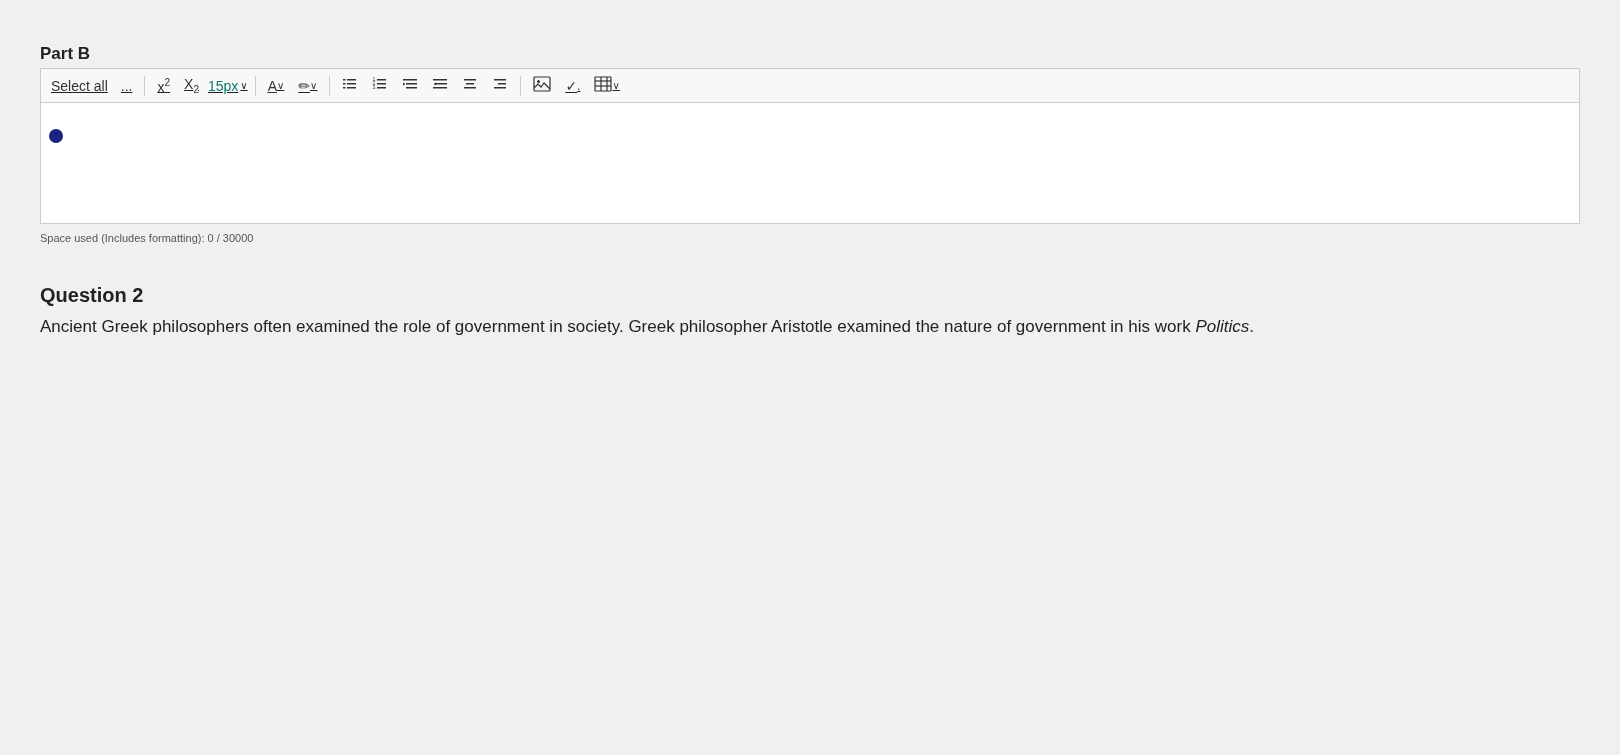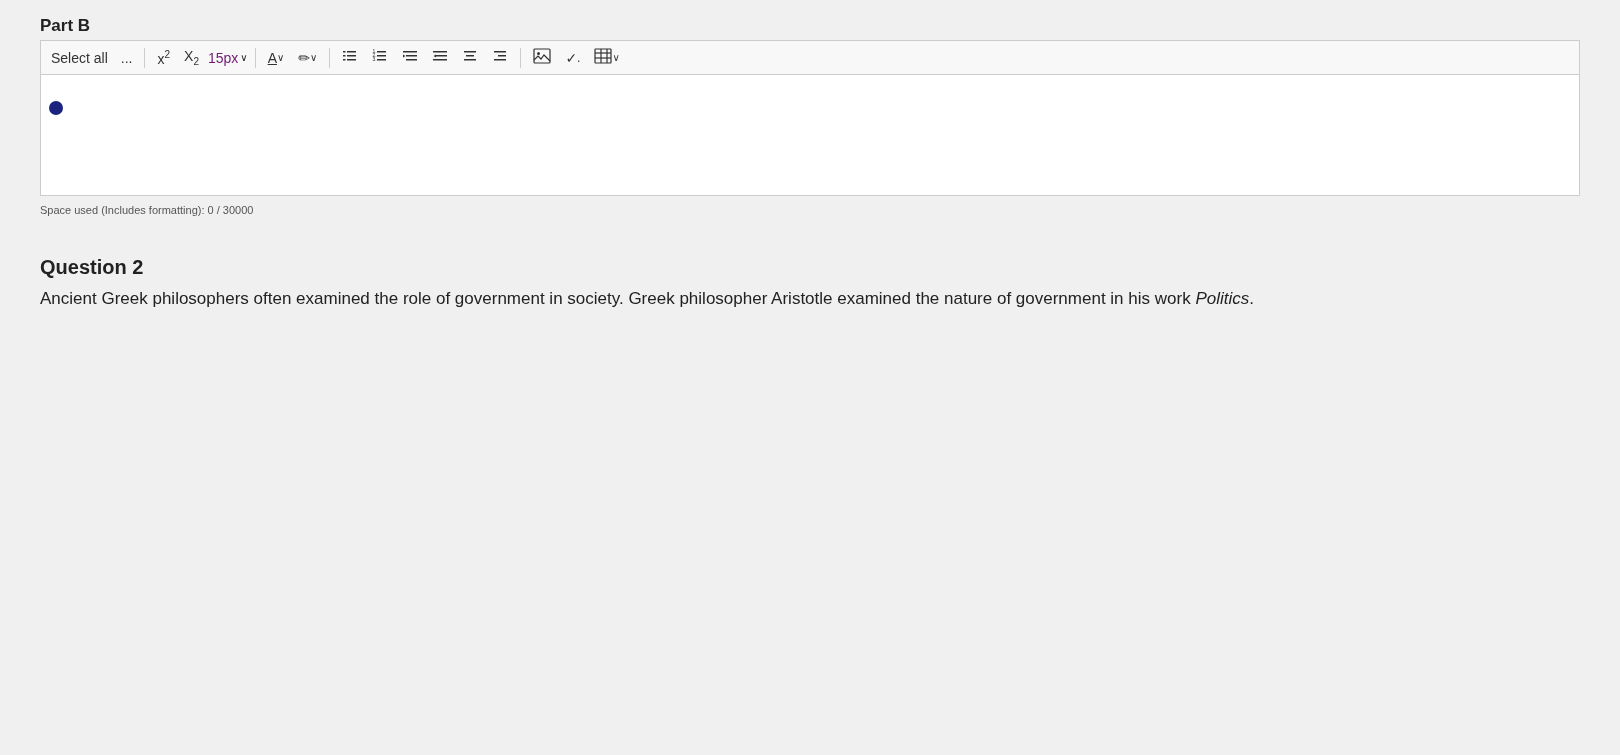--- a/index.html
+++ b/index.html
@@ -13,21 +13,21 @@
       font-family: Arial, sans-serif;
       font-size: 16px;
       color: #222;
       width: 1620px;
       min-height: 755px;
       overflow-x: hidden;
     }
 
     .page-container {
       background-color: #f0f0f0;
-      padding: 16px 40px;
+      padding: 44px 40px;
     }
 
     .part-b-label {
       font-weight: bold;
       font-size: 17px;
       margin-bottom: 4px;
     }
 
     .part-b-question {
       font-size: 17px;
@@ -41,20 +41,21 @@
     }
 
     .toolbar {
       display: flex;
       align-items: center;
       border-bottom: 1px solid #ccc;
       padding: 4px 6px;
       gap: 4px;
       background-color: #f8f8f8;
       flex-wrap: nowrap;
+      text-decoration: underline;
     }
 
     .toolbar-btn {
       background: none;
       border: none;
       cursor: pointer;
       padding: 3px 5px;
       font-size: 14px;
       color: #333;
       display: flex;
@@ -80,21 +81,21 @@
     }
 
     .toolbar-font-size {
       display: flex;
       align-items: center;
       gap: 2px;
     }
 
     .toolbar-font-size-label {
       font-size: 14px;
-      color: #701a75;
+      color: #0f766e;
     }
 
     .superscript-text {
       font-size: 10px;
       vertical-align: super;
     }
 
     .subscript-text {
       font-size: 10px;
       vertical-align: sub;

